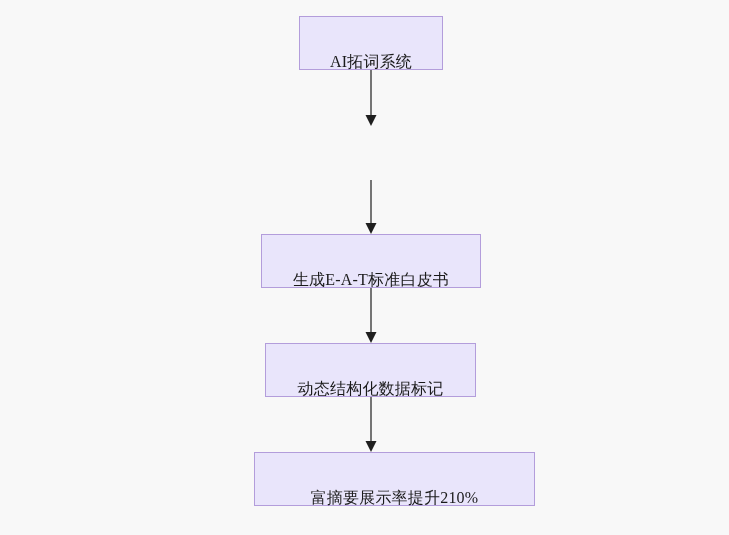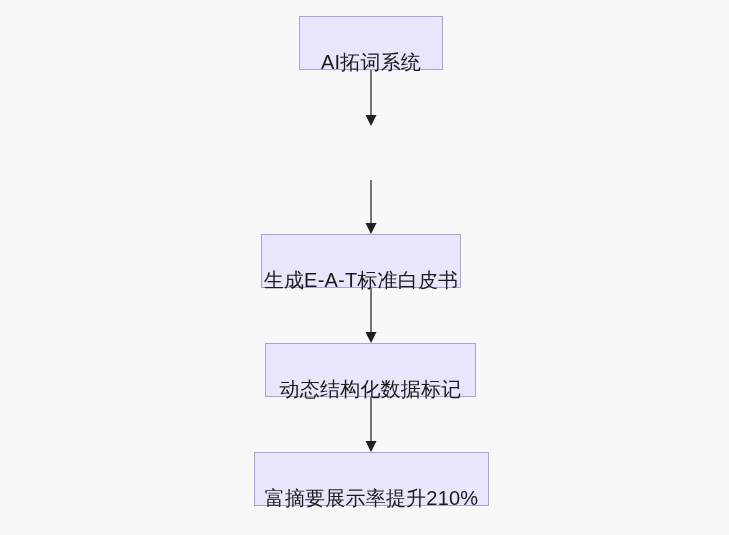--- a/index.html
+++ b/index.html
@@ -28,36 +28,36 @@
     background: #e9e5fb;
     border: 1.5px solid #b39ddb;
     border-radius: 0;
     display: flex;
     align-items: center;
     justify-content: center;
     text-align: center;
   }
 
   .flow-node-label {
-    font-family: Liberation Sans, sans-serif;
-    font-size: 20px;
+    font-family: Liberation Serif, serif;
+    font-size: 16px;
     line-height: 1.3;
     color: #1a1a1a;
     letter-spacing: 0.2px;
     white-space: nowrap;
     user-select: none;
     margin-top: 38px;
   }
 
   
   .node-1 { left: 299px; top: 16px;  width: 144px; height: 54px; }
   .node-2 { left: 276px; top: 126px; width: 190px; height: 54px; }
-  .node-3 { left: 261px; top: 234px; width: 200px; height: 54px; }
+  .node-3 { left: 261px; top: 234px; width: 220px; height: 54px; }
   .node-4 { left: 265px; top: 343px; width: 211px; height: 54px; }
-  .node-5 { left: 254px; top: 452px; width: 235px; height: 54px; }
+  .node-5 { left: 254px; top: 452px; width: 281px; height: 54px; }
 
   
   .connector {
     position: absolute;
     left: 0;
     top: 0;
     width: 729px;
     height: 535px;
     pointer-events: none;
   }

